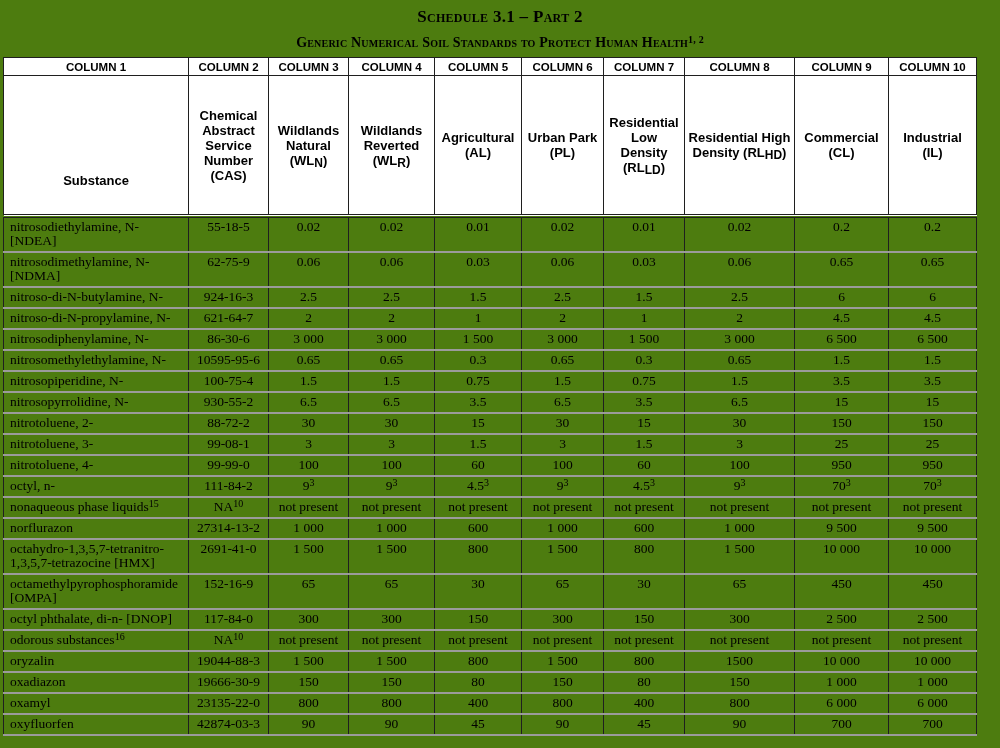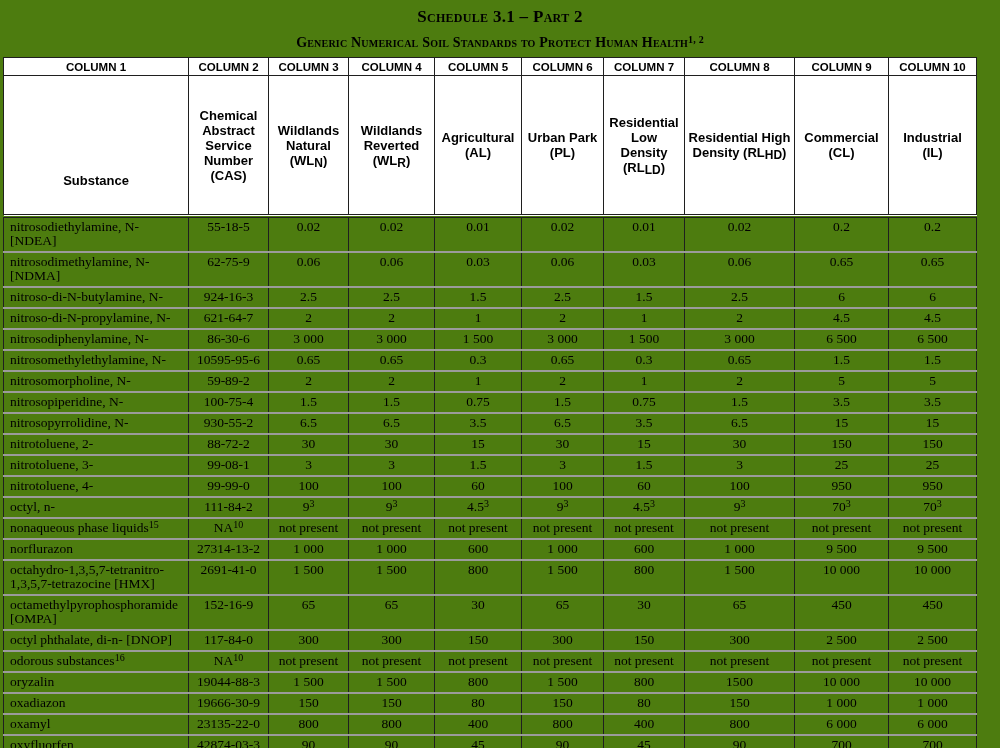--- a/index.html
+++ b/index.html
@@ -159,32 +159,20 @@
           <td class="c-val">0.65</td>
           <td class="c-val">0.65</td>
           <td class="c-val">0.3</td>
           <td class="c-val">0.65</td>
           <td class="c-val">0.3</td>
           <td class="c-val">0.65</td>
           <td class="c-val">1.5</td>
           <td class="c-val">1.5</td>
         </tr>
         <tr>
-          <td class="c-sub">nitrosomorpholine, N-</td>
-          <td class="c-val">59-89-2</td>
-          <td class="c-val">2</td>
-          <td class="c-val">2</td>
-          <td class="c-val">1</td>
-          <td class="c-val">2</td>
-          <td class="c-val">1</td>
-          <td class="c-val">2</td>
-          <td class="c-val">5</td>
-          <td class="c-val">5</td>
-        </tr>
-        <tr>
           <td class="c-sub">nitrosopiperidine, N-</td>
           <td class="c-val">100-75-4</td>
           <td class="c-val">1.5</td>
           <td class="c-val">1.5</td>
           <td class="c-val">0.75</td>
           <td class="c-val">1.5</td>
           <td class="c-val">0.75</td>
           <td class="c-val">1.5</td>
           <td class="c-val">3.5</td>
           <td class="c-val">3.5</td>

